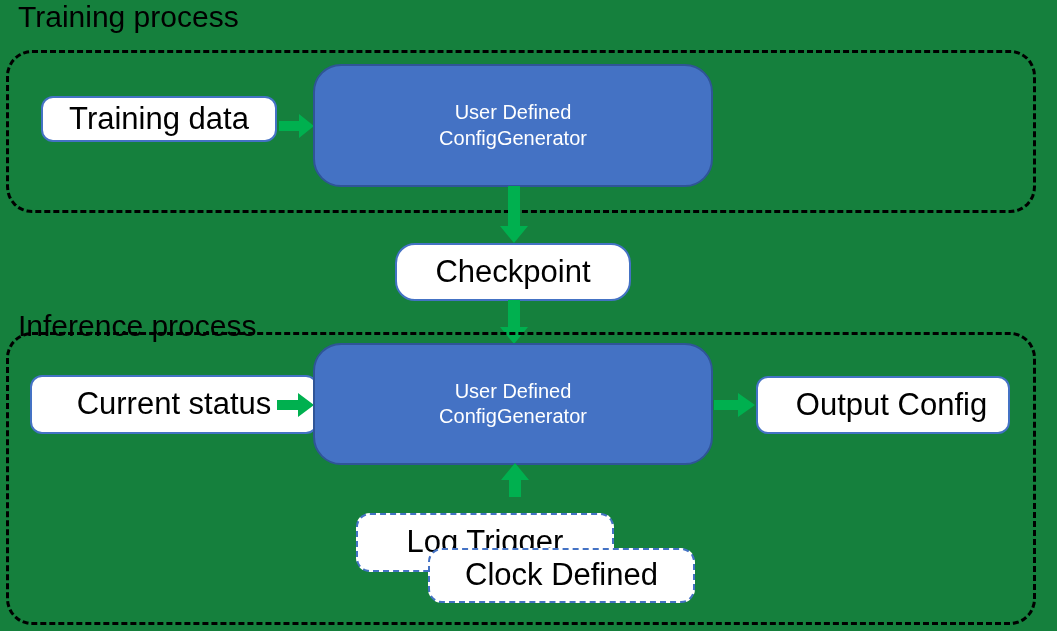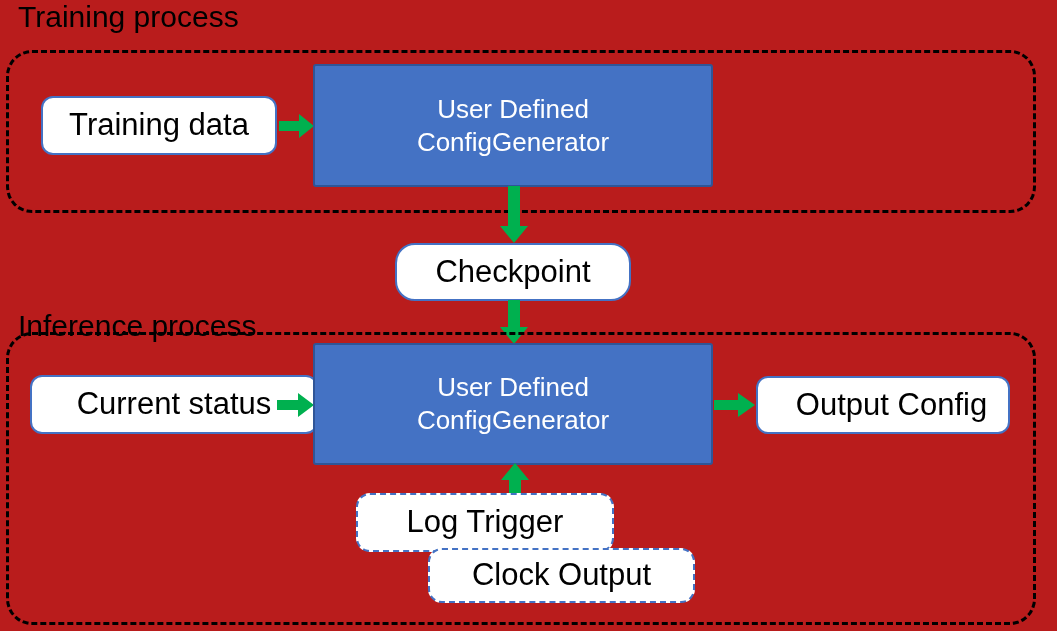--- a/index.html
+++ b/index.html
@@ -4,21 +4,21 @@
 <style>
   html, body {
     margin: 0;
     padding: 0;
     background: #ffffff;
   }
   #canvas {
     position: relative;
     width: 1057px;
     height: 631px;
-    background: #b91c1c;
+    background: #15803d;
     font-family: "Liberation Sans", sans-serif;
     overflow: hidden;
   }
 
   
   .group-box {
     position: absolute;
     border: 3px dashed #000000;
     border-radius: 26px;
     box-sizing: border-box;
@@ -47,27 +47,27 @@
     line-height: 1.1;
     white-space: nowrap;
   }
 
   
   .proc-box {
     position: absolute;
     box-sizing: border-box;
     background: #4472C4;
     border: 2px solid #2F5597;
-    border-radius: 3px;
+    border-radius: 28px;
     display: flex;
     flex-direction: column;
     align-items: center;
     justify-content: center;
     color: #ffffff;
-    font-size: 26px;
+    font-size: 20px;
     line-height: 1.26;
     white-space: nowrap;
   }
 
   
   .trigger-box {
     position: absolute;
     box-sizing: border-box;
     border: 2px dashed #4472C4;
     border-radius: 14px;
@@ -89,21 +89,21 @@
 </style>
 </head>
 <body>
 
 <div id="canvas">
 
   <div class="group-label" style="left:18px; top:2px;">Training process</div>
 
   <div class="group-box" style="left:6px; top:50px; width:1030px; height:163px;"></div>
 
-  <div class="io-box" style="left:41px; top:96px; width:236px; height:59px;">
+  <div class="io-box" style="left:41px; top:96px; width:236px; height:46px;">
     <span>Training data</span>
   </div>
 
   <div class="arrow" style="left:277px; top:110px;">
     <svg width="40" height="32" viewBox="0 0 40 32">
       <path d="M2,11 L22,11 L22,4 L37,16 L22,28 L22,21 L2,21 Z" fill="#00B04F"></path>
     </svg>
   </div>
 
   <div class="proc-box" style="left:313px; top:64px; width:400px; height:123px;">
@@ -155,21 +155,21 @@
   <div class="io-box" style="left:756px; top:376px; width:254px; height:58px;padding-left:17px;">
     <span>Output Config</span>
   </div>
 
   <div class="arrow" style="left:498px; top:462px;">
     <svg width="34" height="36" viewBox="0 0 34 36">
       <path d="M17,1 L31,18 L23,18 L23,35 L11,35 L11,18 L3,18 Z" fill="#00B04F"></path>
     </svg>
   </div>
 
-  <div class="trigger-box" style="left:356px; top:493px; width:258px; height:59px; z-index:2;">
+  <div class="trigger-box" style="left:356px; top:513px; width:258px; height:59px; z-index:2;">
     <span>Log Trigger</span>
   </div>
 
   <div class="trigger-box" style="left:428px; top:548px; width:267px; height:55px; z-index:3;">
-    <span>Clock Output</span>
+    <span>Clock Defined</span>
   </div>
 
 </div>
 
 </body></html>

